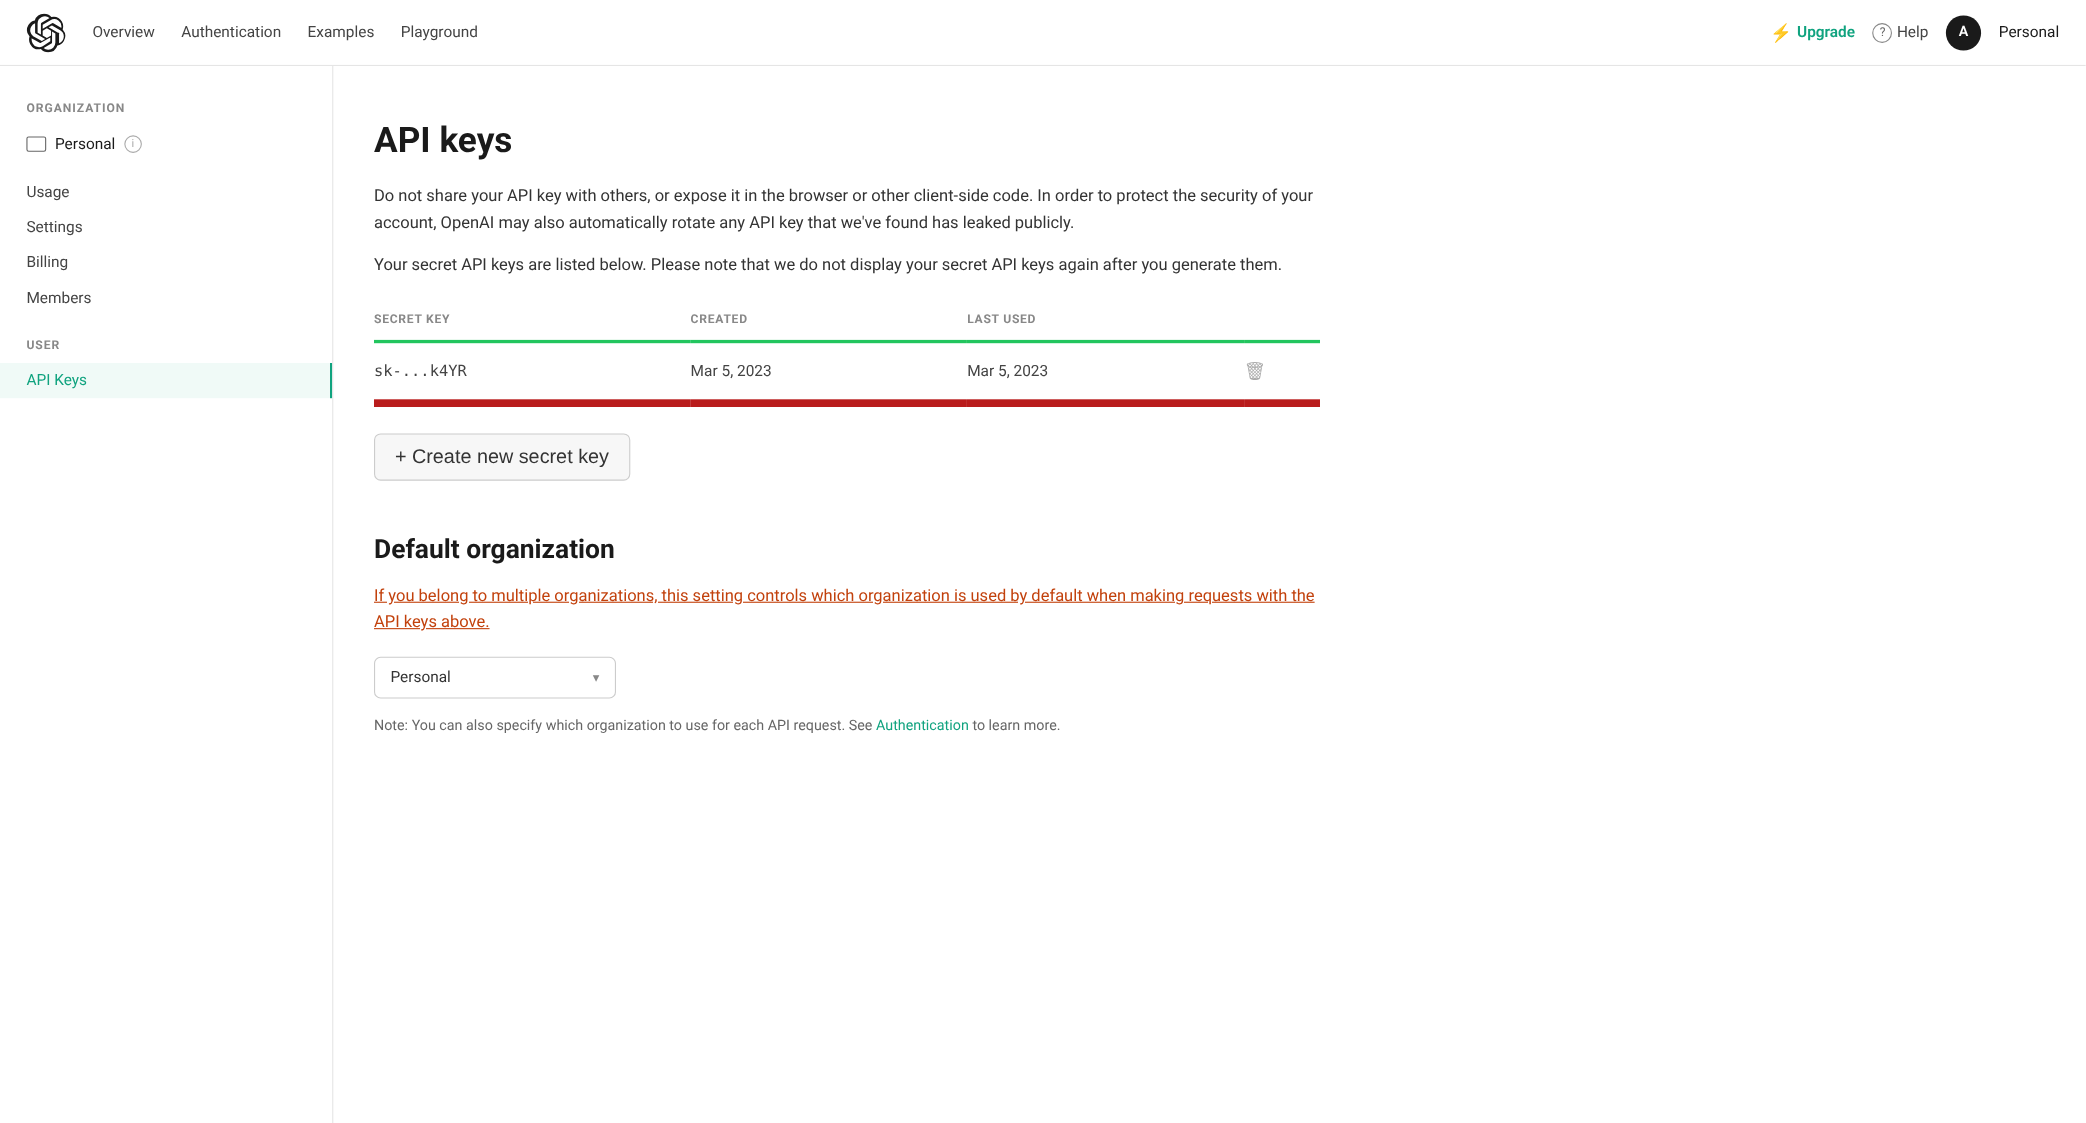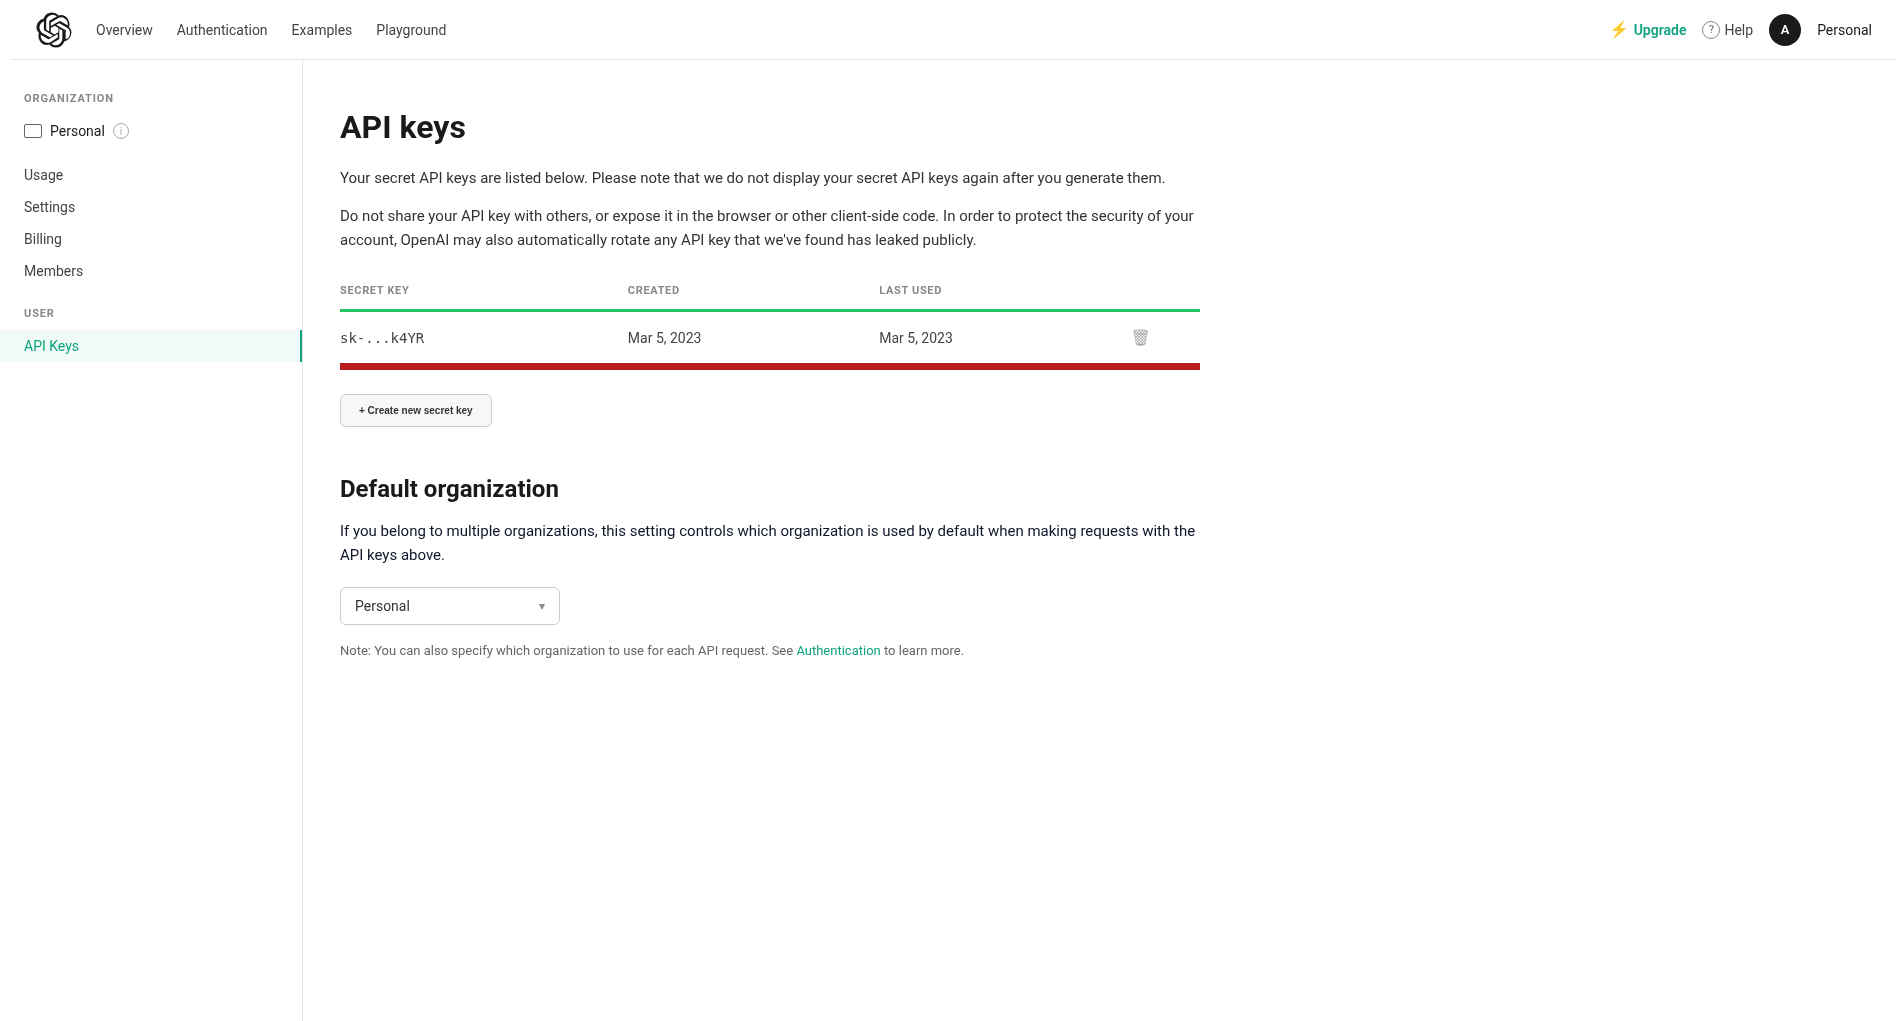--- a/index.html
+++ b/index.html
@@ -1,21 +1,21 @@
 <!DOCTYPE html>
 <html><head>
   <meta charset="utf-8">
   <style>
     * { box-sizing: border-box; margin: 0; padding: 0; }
     body { font-family: -apple-system, BlinkMacSystemFont, 'Segoe UI', Roboto, sans-serif; background: #fff; color: #1a1a1a; font-size: 14px; }
 
     
     .topnav {
       display: flex; align-items: center; padding: 0 24px; height: 60px;
-      border-bottom: 1px solid #e5e5e5; position: fixed; top: 0; left: 12px; right: 0; background: #fff; z-index: 100;
+      border-bottom: 1px solid #e5e5e5; position: fixed; top: 0; left: 0; right: 0; background: #fff; z-index: 100;
     }
     .topnav-logo { width: 36px; height: 36px; margin-right: 24px; flex-shrink: 0; }
     .topnav-links { display: flex; gap: 24px; flex: 1; }
     .topnav-link { text-decoration: none; color: #444; font-size: 14px; }
     .topnav-right { display: flex; align-items: center; gap: 16px; margin-left: auto; }
     .upgrade-btn { display: flex; align-items: center; gap: 4px; color: #10a37f; font-weight: 600; font-size: 14px; text-decoration: none; }
     .upgrade-icon { color: #10a37f; font-size: 16px; }
     .help-btn { display: flex; align-items: center; gap: 4px; color: #444; font-size: 14px; cursor: pointer; }
     .help-circle { width: 18px; height: 18px; border: 1.5px solid #888; border-radius: 50%; display: inline-flex; align-items: center; justify-content: center; font-size: 11px; color: #666; }
     .avatar { width: 32px; height: 32px; background: #1a1a1a; border-radius: 50%; display: flex; align-items: center; justify-content: center; color: #fff; font-size: 13px; font-weight: 600; }
@@ -48,27 +48,27 @@
     .keys-table { width: 100%; border-collapse: collapse; margin-top: 24px; margin-bottom: 24px; }
     .keys-table th { text-align: left; font-size: 11px; font-weight: 700; color: #888; letter-spacing: 0.06em; text-transform: uppercase; padding: 8px 0 12px; border-bottom: 3px solid #22c55e; }
     .keys-table td { padding: 16px 0; border-bottom: 7px solid #b91c1c; font-size: 14px; color: #444; vertical-align: middle; }
     .key-value { font-family: monospace; color: #555; font-size: 14px; }
     .delete-icon { cursor: pointer; color: #aaa; font-size: 16px; }
 
     
     .create-btn {
       display: inline-flex; align-items: center; gap: 6px;
       padding: 10px 18px; border: 1.5px solid #ccc; border-radius: 6px;
-      background: #f7f7f7; color: #333; font-size: 10px; cursor: pointer;
-      font-weight: 700; margin-bottom: 48px;
+      background: #f7f7f7; color: #333; font-size: 18px; cursor: pointer;
+      font-weight: 400; margin-bottom: 48px;
     }
 
     
     h2.section-title { font-size: 24px; font-weight: 700; margin-bottom: 16px; color: #1a1a1a; }
-    .section-desc { font-size: 15px; color: #0f172a; line-height: 1.6; margin-bottom: 20px; max-width: 860px; }
+    .section-desc { font-size: 15px; color: #c2410c; line-height: 1.6; margin-bottom: 20px; max-width: 860px; text-decoration: underline; }
 
     
     .org-select {
       display: flex; align-items: center; justify-content: space-between;
       width: 220px; padding: 10px 14px; border: 1.5px solid #ccc; border-radius: 6px;
       background: #fff; cursor: pointer; font-size: 14px; color: #333;
     }
     .chevron-down { color: #888; font-size: 12px; }
 
     .note-text { font-size: 13px; color: #666; margin-top: 16px; line-height: 1.5; }
@@ -133,22 +133,22 @@
     <div class="sidebar-section-label">USER</div>
 
     <a class="sidebar-item active" href="#">
       <span>API Keys</span>
     </a>
   </aside>
 
   <main class="main">
     <h1 class="page-title">API keys</h1>
 
+    <p class="description">Do not share your API key with others, or expose it in the browser or other client-side code. In order to protect the security of your account, OpenAI may also automatically rotate any API key that we've found has leaked publicly.</p>
     <p class="description">Your secret API keys are listed below. Please note that we do not display your secret API keys again after you generate them.</p>
-    <p class="description">Do not share your API key with others, or expose it in the browser or other client-side code. In order to protect the security of your account, OpenAI may also automatically rotate any API key that we've found has leaked publicly.</p>
 
     
     <table class="keys-table">
       <thead>
         <tr>
           <th>SECRET KEY</th>
           <th>CREATED</th>
           <th>LAST USED</th>
           <th></th>
         </tr>

